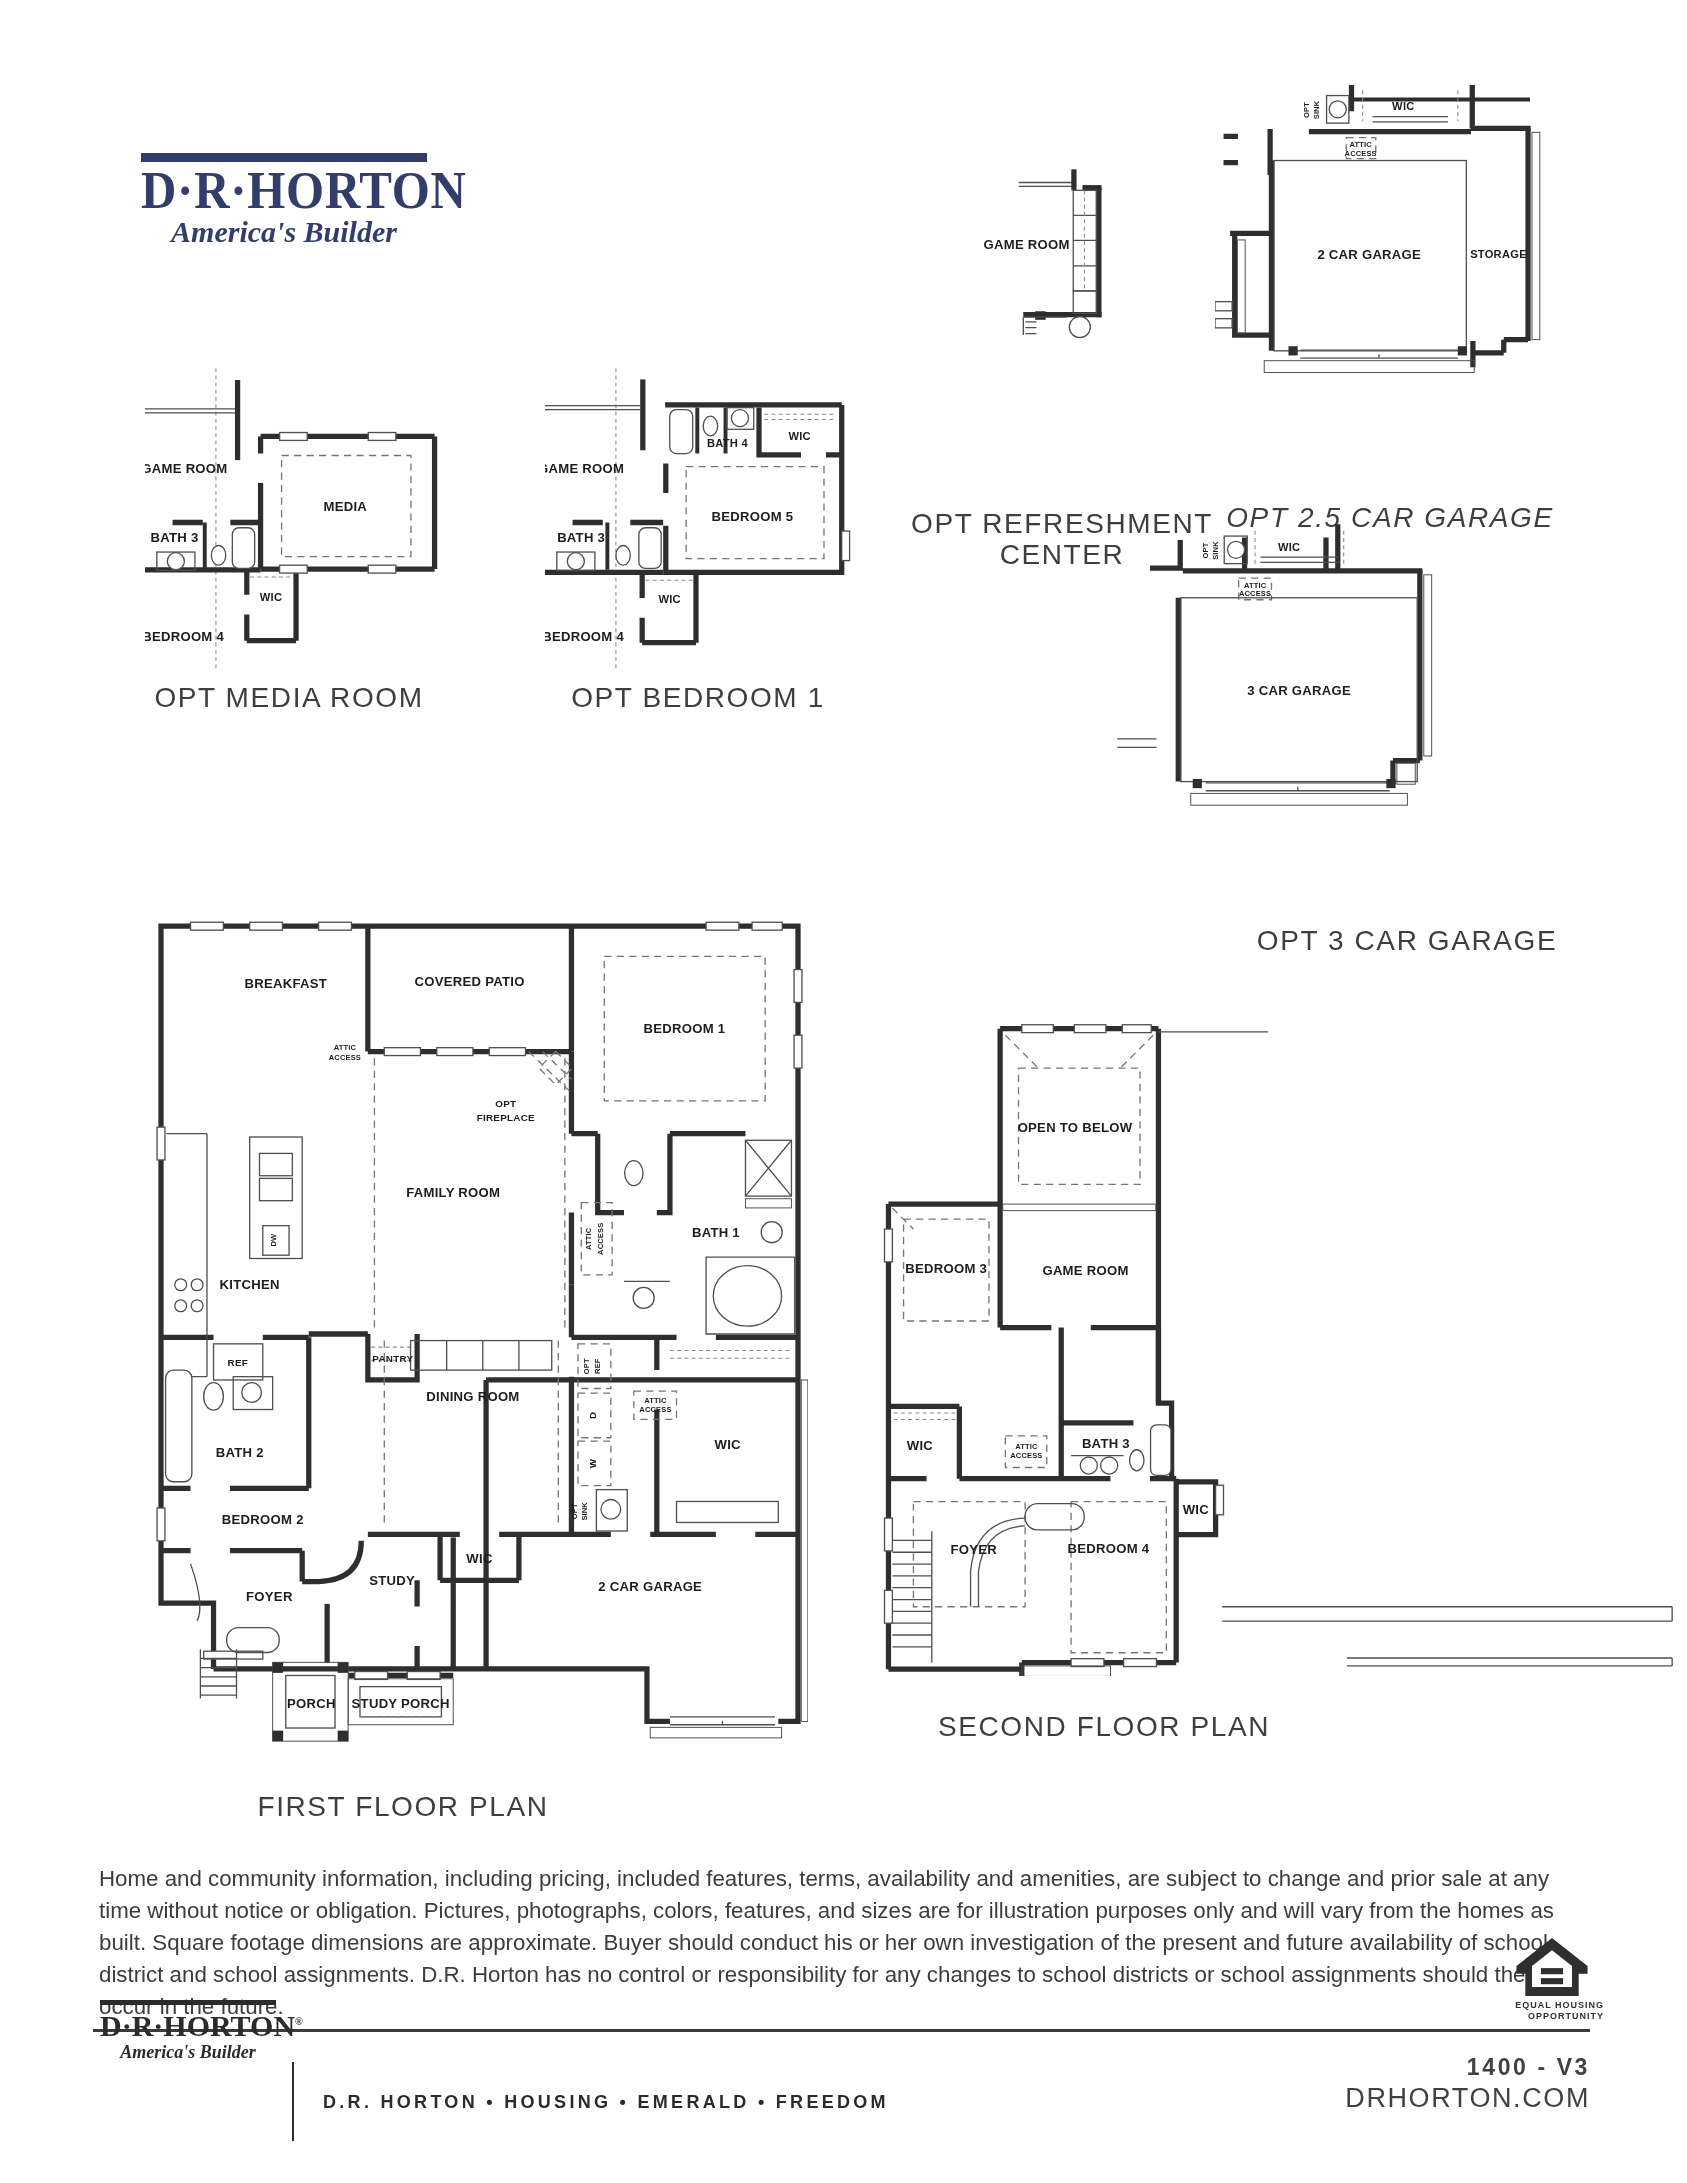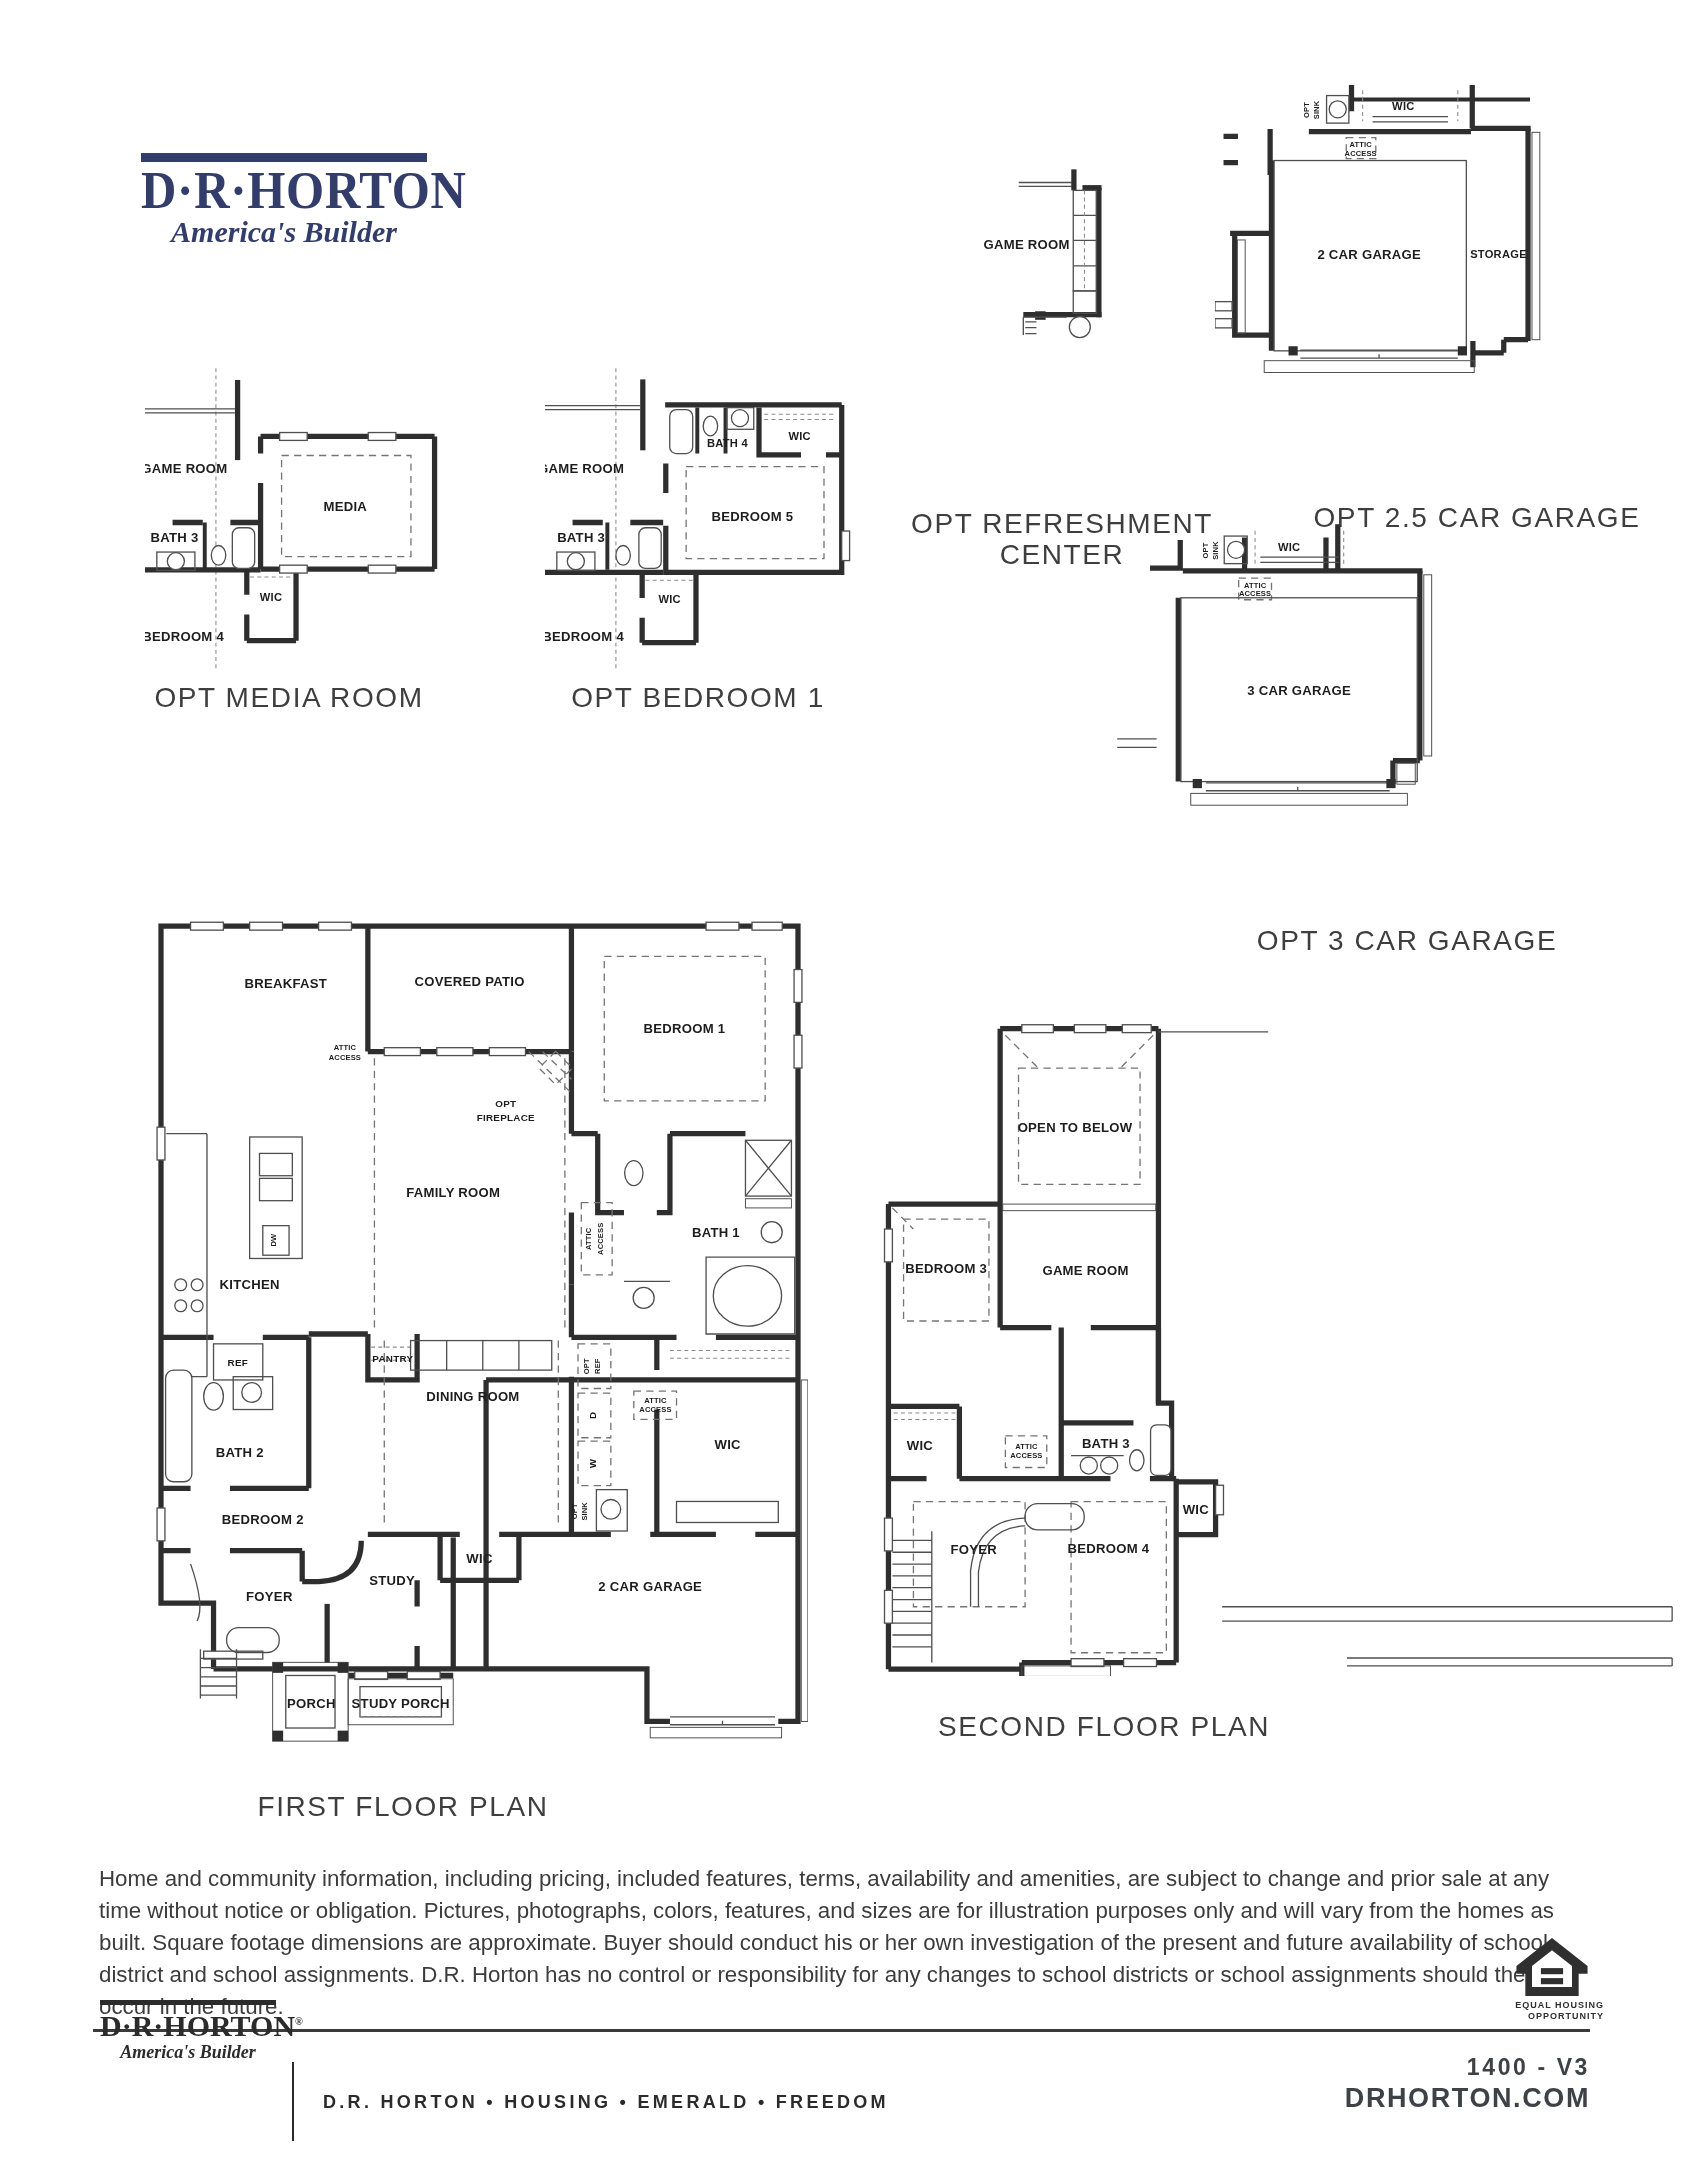--- a/index.html
+++ b/index.html
@@ -27,21 +27,21 @@
   .dd{stroke:#8a8a8a;stroke-width:1.6;fill:none;stroke-dasharray:6 5;}
   .fx{stroke:#4f4f4f;stroke-width:2;fill:#fff;}
   .win{fill:#fff;stroke:#4f4f4f;stroke-width:2;}
   .post{fill:#2e2e2e;stroke:none;}
   .hat{fill:url(#hatch);stroke:#4f4f4f;stroke-width:1.5;}
   
   .disclaimer{font-size:22.3px;line-height:32px;color:#3c3c3c;width:1472px;}
   .eho-txt{font-size:9px;font-weight:700;letter-spacing:1px;color:#2f2f2f;text-align:right;line-height:10.5px;width:105px;}
   .brands{font-size:18px;font-weight:700;letter-spacing:3.3px;color:#2b2b2b;white-space:nowrap;}
   .plancode{font-size:23px;font-weight:700;letter-spacing:2.6px;color:#3e4247;white-space:nowrap;text-align:right;}
-  .website{font-size:27px;font-weight:700;letter-spacing:1.6px;color:#3e4247;white-space:nowrap;text-align:left;}
+  .website{font-size:27px;font-weight:400;letter-spacing:1.6px;color:#3e4247;white-space:nowrap;text-align:left;}
   .hr{background:#3a3a3a;height:3.3px;}
   .vdiv{background:#2b2b2b;width:2px;}
 </style>
 </head>
 <body>
 
 <svg width="0" height="0" class="abs">
     <defs>
 <pattern id="hatch" width="9" height="9" patternTransform="rotate(45)">
         <line x1="0" y1="0" x2="0" y2="9" stroke="#6f6f6f" stroke-width="2.2"></line>
@@ -112,21 +112,21 @@
     <text class="lbl xs" transform="rotate(-90 143 38)" x="143" y="38">OPT</text>
     <text class="lbl xs" transform="rotate(-90 158 38)" x="158" y="38">SINK</text>
     <text class="lbl md" x="287" y="38">WIC</text>
     <text class="lbl xs" x="222" y="95">ATTIC</text>
     <text class="lbl xs" x="222" y="108">ACCESS</text>
     <text class="lbl" x="235" y="265">2 CAR GARAGE</text>
     <text class="lbl md" x="432" y="263">STORAGE</text>
   </g>
 </svg>
 </div>
-<div class="title" style="left:1477px;top:502px;">OPT 2.5 CAR GARAGE</div>
+<div class="title" style="left:1390px;top:502px;font-style:italic;">OPT 2.5 CAR GARAGE</div>
 
 <div class="abs" style="left:145px;top:368px;">
 <svg width="394" height="309" viewBox="0 0 600 470">
   <path class="dd" d="M108,0 V460"></path>
   <g>
     <path class="w8" d="M141,18 V140"></path>
     <path class="t" d="M0,62 H137 M0,68 H137"></path>
     <path class="w8" d="M176,104 H441 M441,104 V306 M176,306 H441 M176,104 V130 M176,175 V306"></path>
     <path class="w8" d="M42,235 H88 M130,235 H176"></path>
     <path class="w6" d="M91,235 V307"></path>

